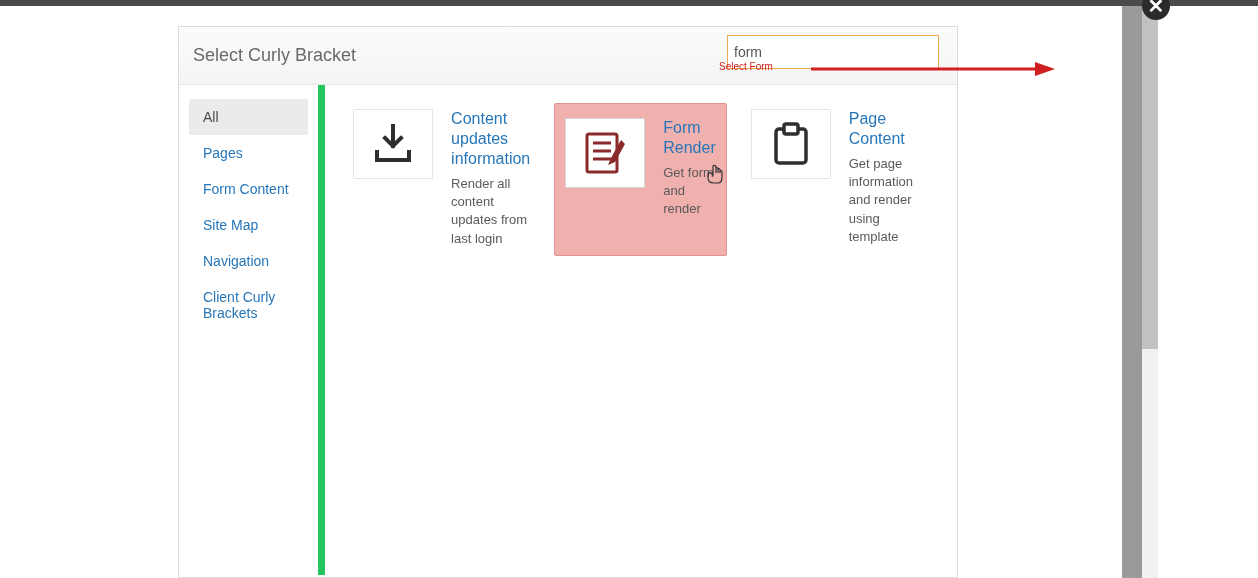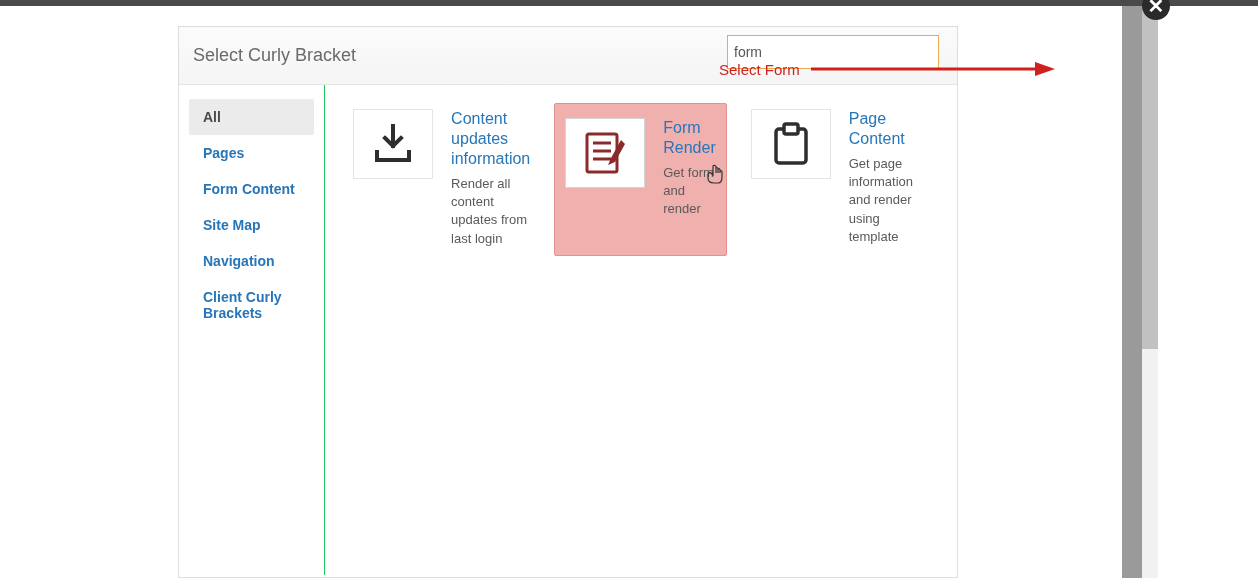--- a/index.html
+++ b/index.html
@@ -103,40 +103,39 @@
       font-size: 14px;
       padding: 0 6px;
       color: #555;
       outline: none;
     }
     .annotation-label {
       position: absolute;
       left: 540px;
       top: 34px;
       color: #d02020;
-      font-size: 15px;
+      font-size: 10px;
       font-weight: 400;
     }
     .annotation-arrow {
       position: absolute;
       left: 632px;
       top: 34px;
       width: 244px;
       height: 16px;
       z-index: 50;
     }
     .modal-body {
       display: flex;
       height: calc(100% - 60px);
     }
     .sidebar {
       width: 302px;
       padding: 14px 10px;
-      border-right: 1px solid #22c55e;
-      font-weight: bold;
+      border-right: 7px solid #22c55e;
     }
     .sidebar-item {
       padding: 10px 14px;
       font-size: 14px;
       color: #2676b9;
       cursor: pointer;
       border-radius: 2px;
     }
     .sidebar-item.active {
       background: #ebebeb;

